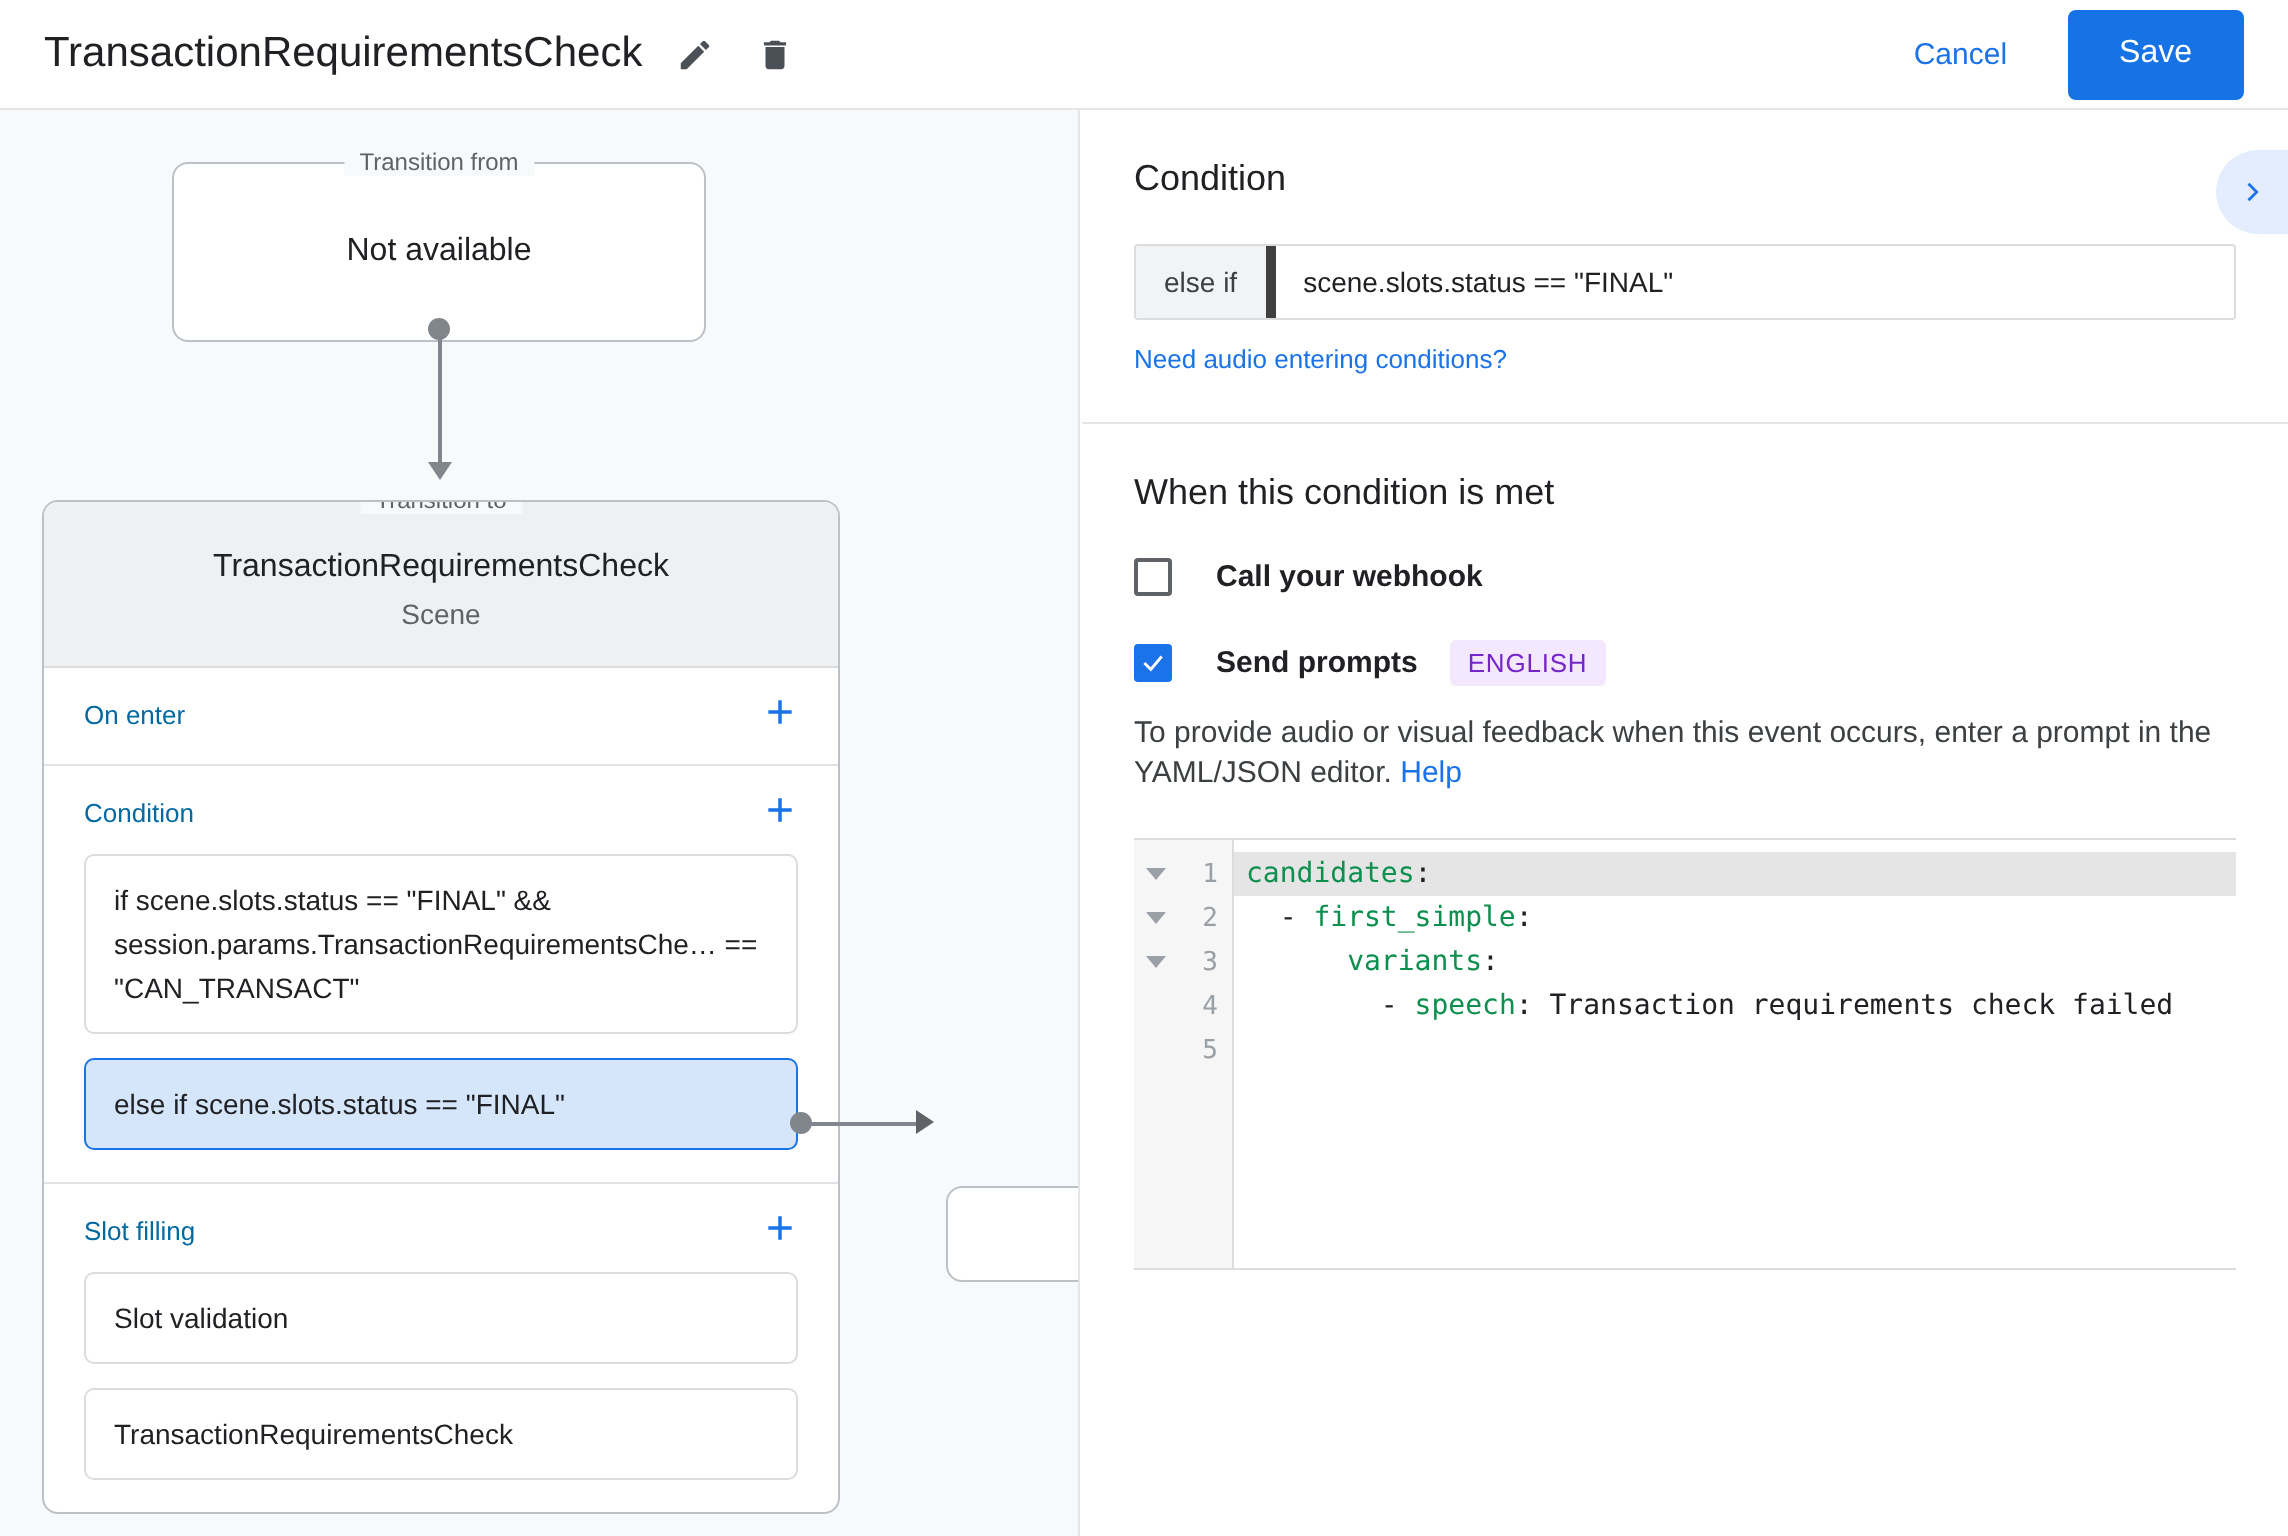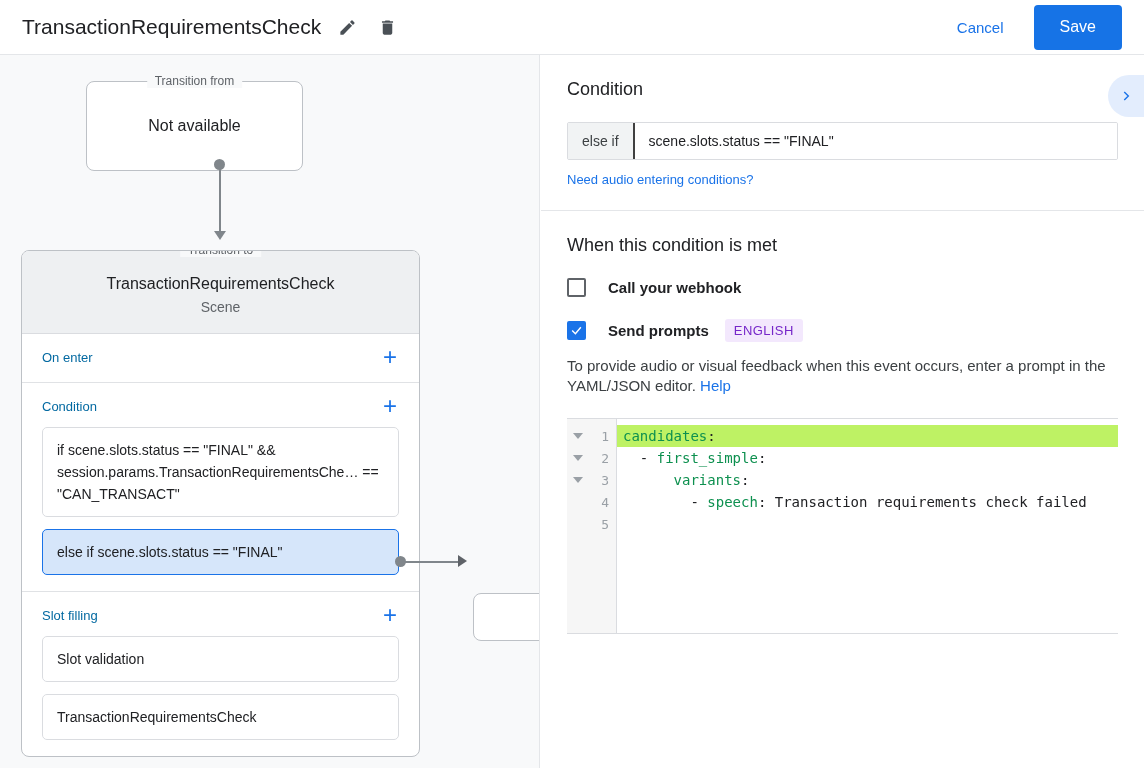--- a/index.html
+++ b/index.html
@@ -40,21 +40,21 @@
 
   .fieldset {
     position:absolute; border:1px solid #bdc1c6; border-radius:8px;
     background:#ffffff;
   }
   .fieldset .legend {
     position:absolute; top:-8px; left:50%; transform:translateX(-50%);
     background:#f8f9fa; padding:0 8px; font-size:12px; color:#5f6368;
     white-space:nowrap;
   }
-  #transition-from { left:86px; top:26px; width:217px; height:90px; }
+  #transition-from { left:86px; top:26px; width:267px; height:90px; }
   #transition-from .body {
     height:100%; display:flex; align-items:center; justify-content:center;
     font-size:16px; color:#202124;
   }
 
   .conn-line { position:absolute; background:#80868b; }
   .conn-dot  { position:absolute; width:11px; height:11px; border-radius:50%;
                background:#80868b; }
   .arrow-down {
     position:absolute; width:0; height:0;
@@ -114,21 +114,21 @@
   }
   .rsection { padding:24px 26px 22px; }
   .rsection.bordered { border-bottom:1px solid #e4e6e9; }
   .rtitle { font-size:18px; color:#202124; margin:0 0 22px; font-weight:400; }
 
   .cond-input-wrap {
     display:flex; border:1px solid #dadce0; border-radius:2px; overflow:hidden;
     height:38px;
   }
   .cond-prefix {
-    background:#f1f3f4; border-right:2px solid #404040;
+    background:#f1f3f4; border-right:5px solid #404040;
     display:flex; align-items:center; padding:0 14px;
     font-size:14px; color:#3c4043; white-space:nowrap;
   }
   .cond-value {
     flex:1; display:flex; align-items:center; padding:0 14px;
     font-size:14px; color:#202124; background:#fff;
   }
   .helplink { display:inline-block; margin-top:12px; color:#1a73e8;
               font-size:13px; text-decoration:none; cursor:pointer; }
 
@@ -183,21 +183,21 @@
     width:0; height:0; border-left:5px solid transparent;
     border-right:5px solid transparent; border-top:6px solid #9aa0a6;
     cursor:pointer;
   }
   .code { flex:1; padding-top:6px; overflow:hidden; }
   .cline {
     height:22px; display:flex; align-items:center; white-space:pre;
     font-family:"DejaVu Sans Mono", monospace; font-size:14px; color:#202124;
     padding-left:6px;
   }
-  .cline.hl { background:#bef264; }
+  .cline.hl { background:#e5e5e5; }
   .k { color:#0d904f; }
   .p { color:#202124; }
 </style>
 </head>
 <body>
 
 <div class="topbar">
   <span class="page-title">TransactionRequirementsCheck</span>
 
   <span class="hdr-icon">

